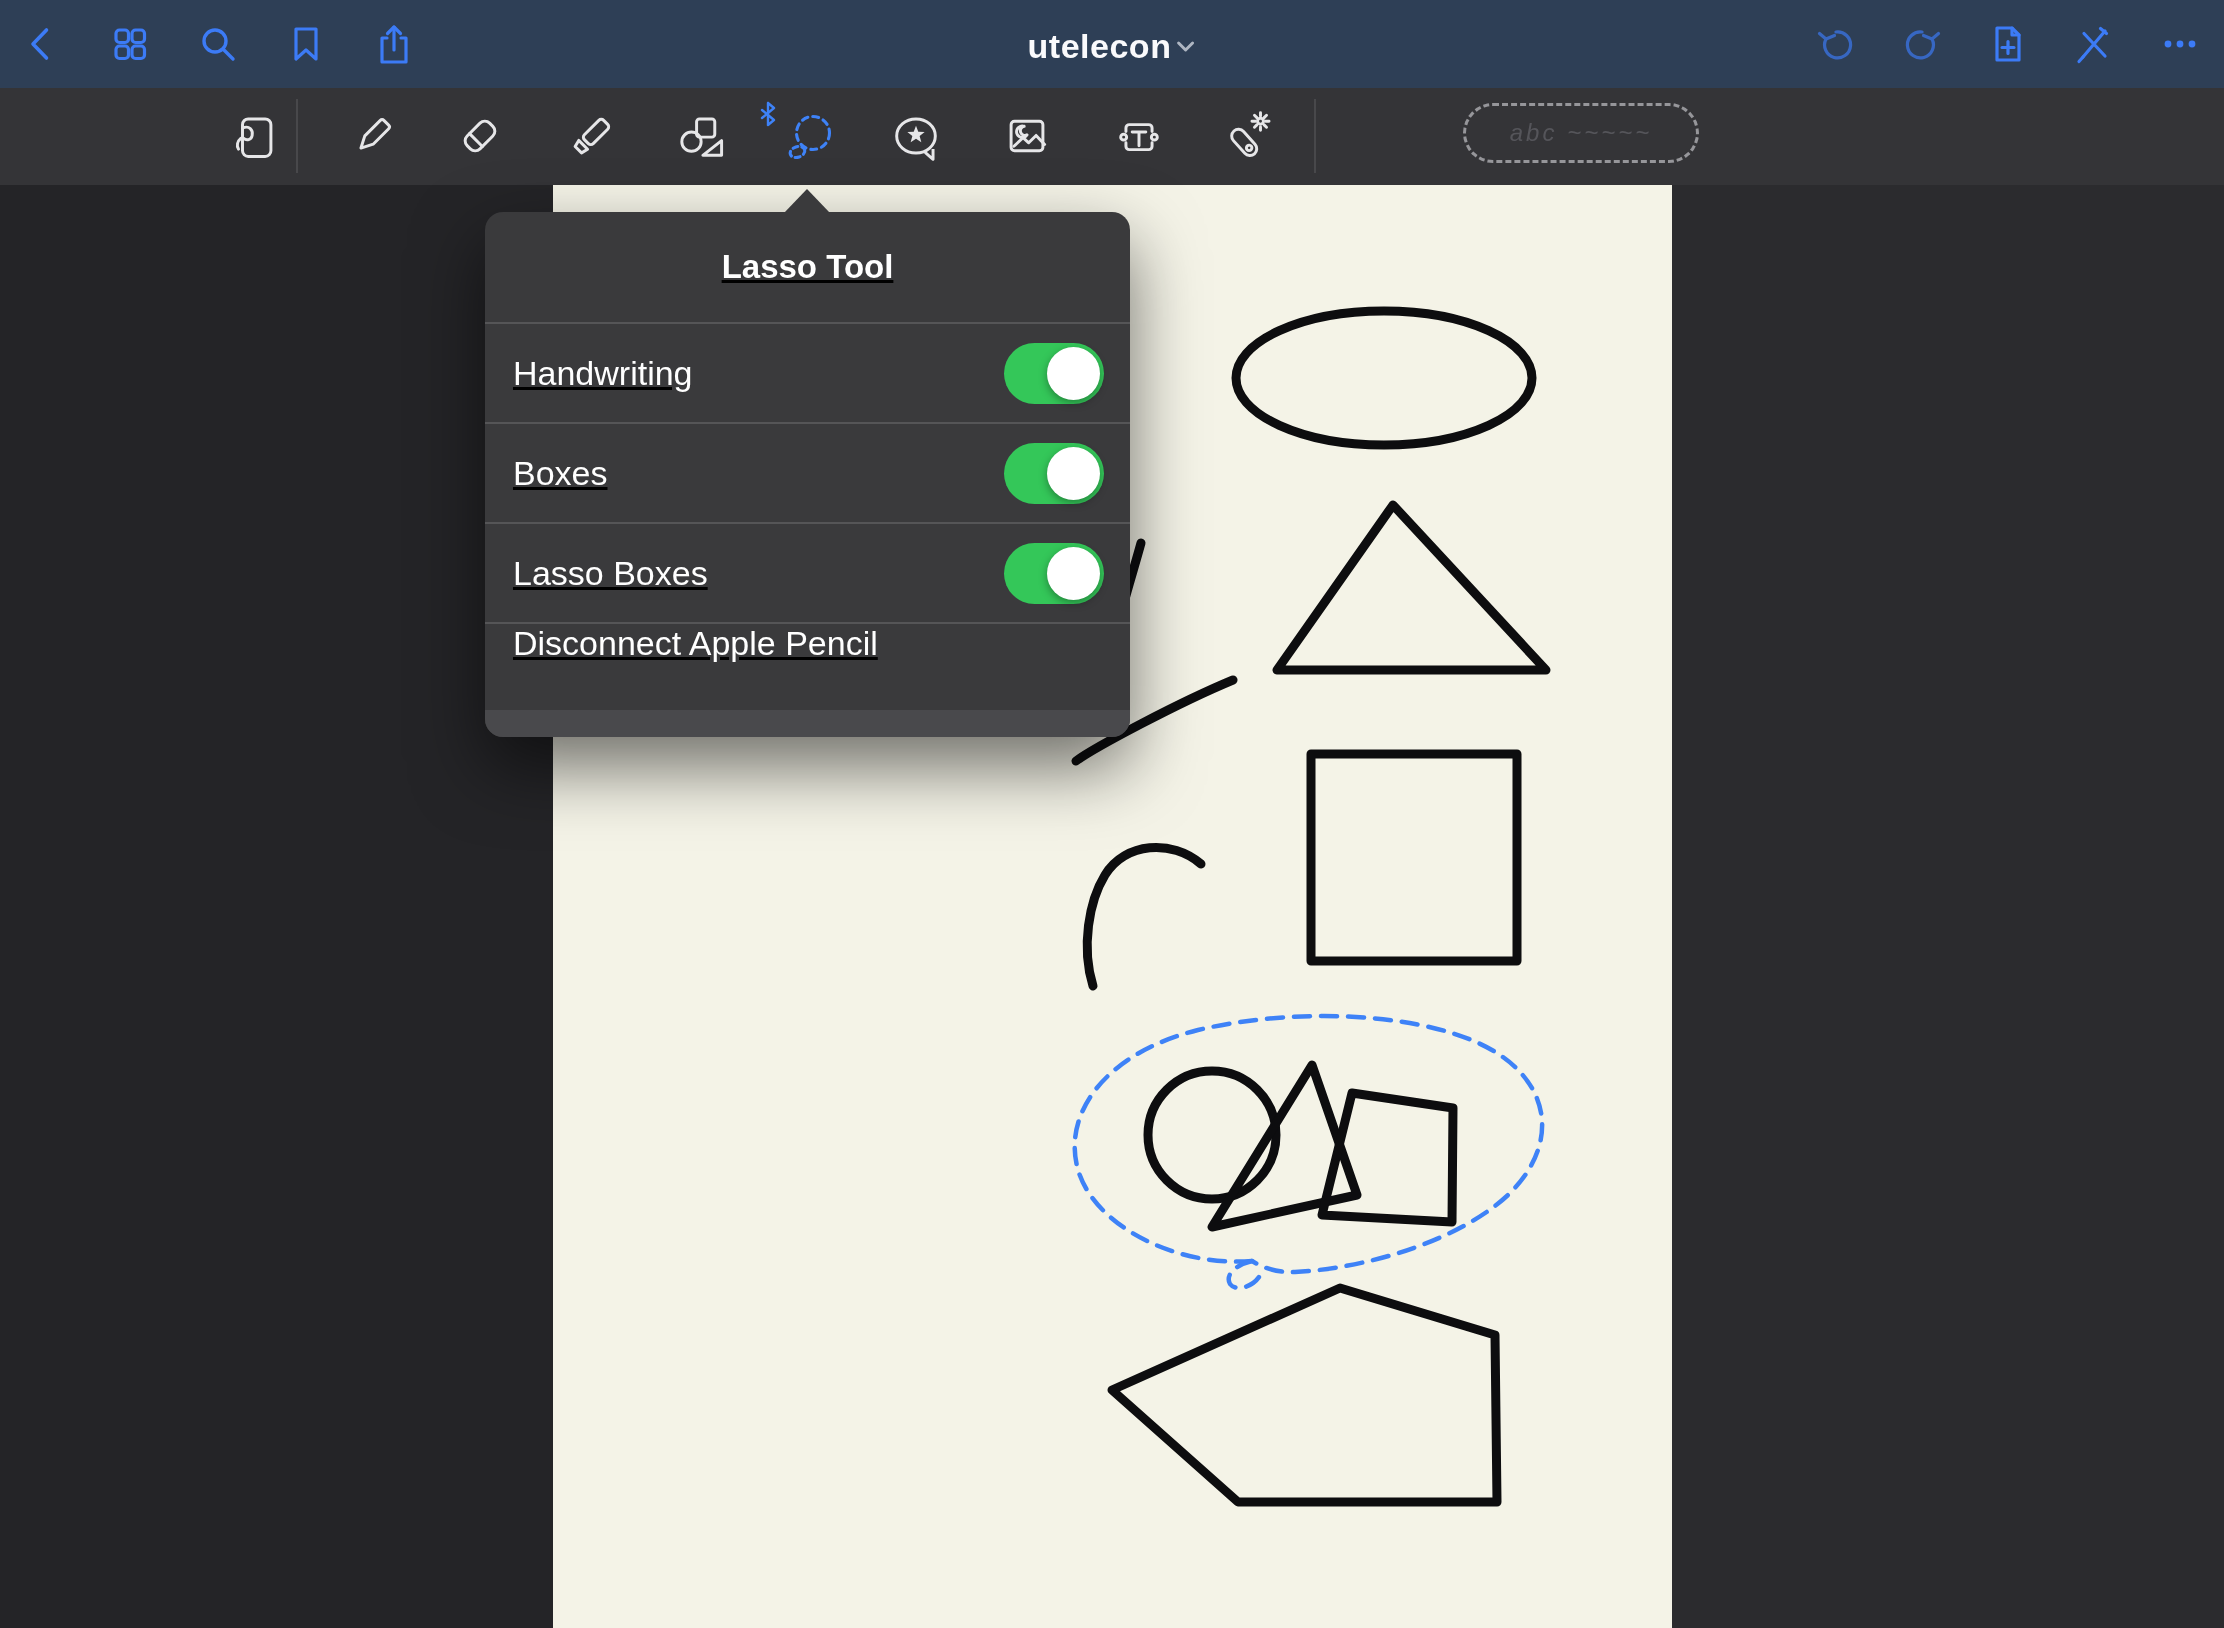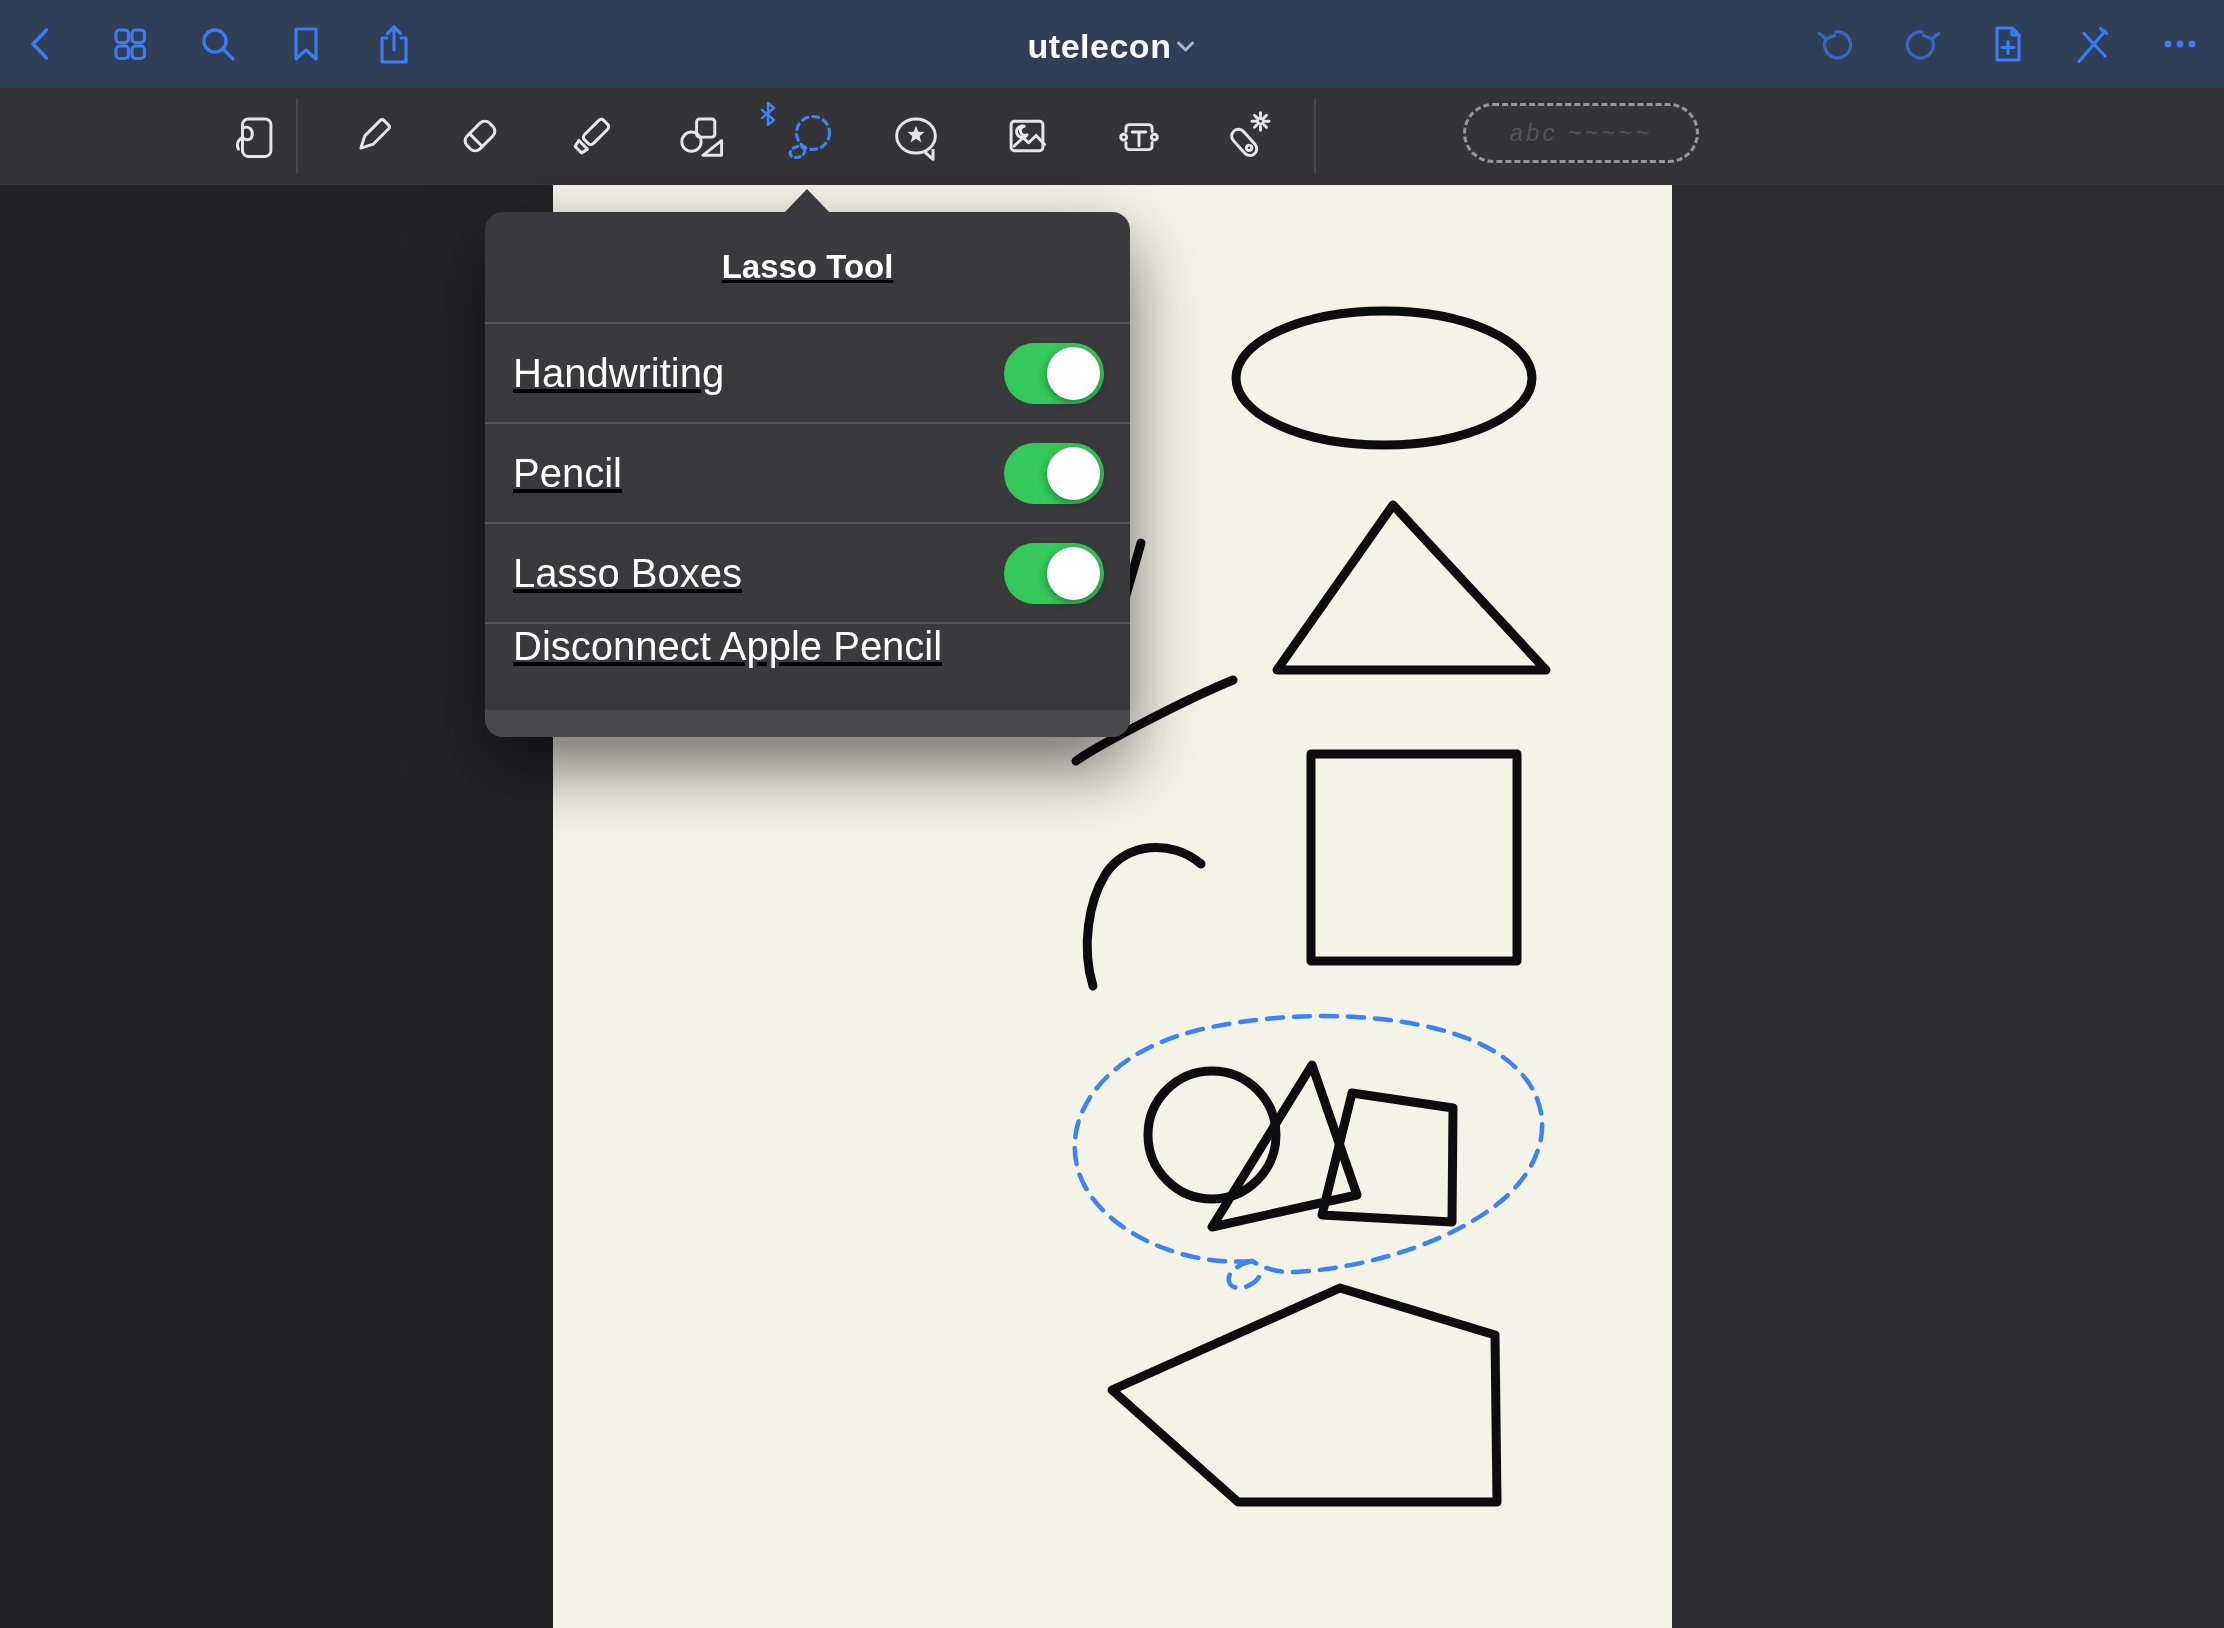--- a/index.html
+++ b/index.html
@@ -34,21 +34,21 @@
   
   .popover{position:absolute;left:485px;top:27px;width:645px;height:525px;background:#3A3A3C;
     border-radius:18px;box-shadow:0 30px 70px rgba(0,0,0,.55);z-index:5;text-decoration:underline;}
   .pop-arrow{position:absolute;top:-23px;left:299px;width:0;height:0;
     border-left:23px solid transparent;border-right:23px solid transparent;
     border-bottom:24px solid #3A3A3C;}
   .pop-header{height:110px;display:flex;align-items:center;justify-content:center;
     font-size:33px;font-weight:bold;color:#FFFFFF;}
   .pop-row{box-sizing:border-box;height:100px;display:flex;align-items:center;
     justify-content:space-between;padding:0 26px 0 28px;border-top:2px solid rgba(255,255,255,.14);}
-  .pop-lbl{font-size:40px;color:#FFFFFF;}
+  .pop-lbl{font-size:34px;color:#FFFFFF;}
   .pop-action{box-sizing:border-box;height:88px;display:flex;align-items:flex-start;
     padding:0 28px;border-top:2px solid rgba(255,255,255,.14);}
   .pop-footer{height:27px;background:#49494C;border-radius:0 0 18px 18px;}
   
   .toggle{width:100px;height:61px;border-radius:31px;background:#34C759;position:relative;flex:none;}
   .knob{position:absolute;right:4px;top:4px;width:53px;height:53px;border-radius:50%;
     background:#FFFFFF;box-shadow:0 3px 8px rgba(0,0,0,.35);}
   
   .bt-badge{position:absolute;left:-24px;top:-7px;}
 </style>
@@ -258,21 +258,21 @@
     <div class="pop-header">Lasso Tool</div>
 
     <div class="pop-row">
       <span class="pop-lbl">Handwriting</span>
       <div class="toggle">
           <div class="knob"></div>
         </div>
     </div>
 
     <div class="pop-row">
-      <span class="pop-lbl">Pencil</span>
+      <span class="pop-lbl">Boxes</span>
       <div class="toggle">
           <div class="knob"></div>
         </div>
     </div>
 
     <div class="pop-row">
       <span class="pop-lbl">Lasso Boxes</span>
       <div class="toggle">
           <div class="knob"></div>
         </div>

